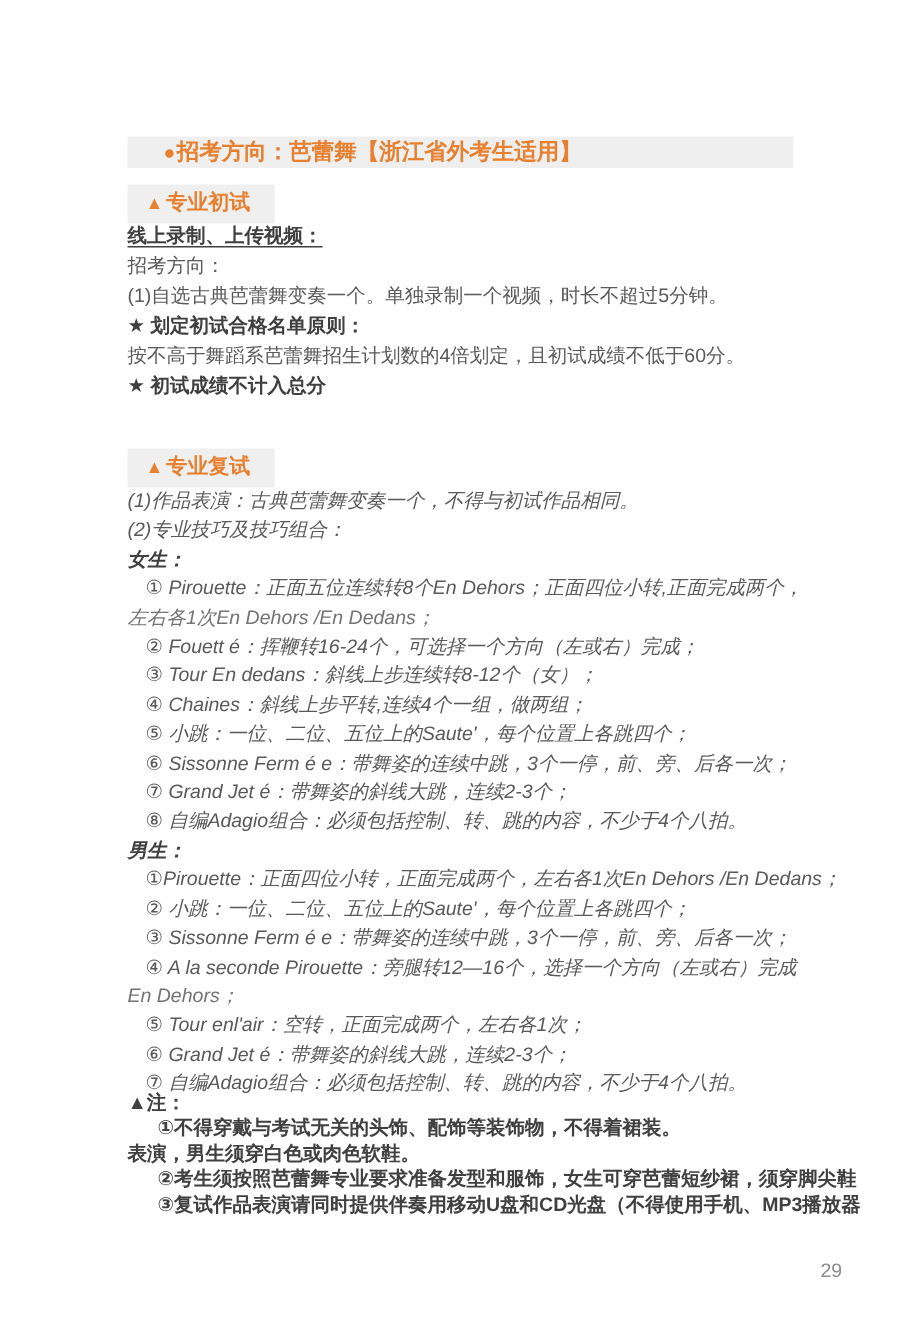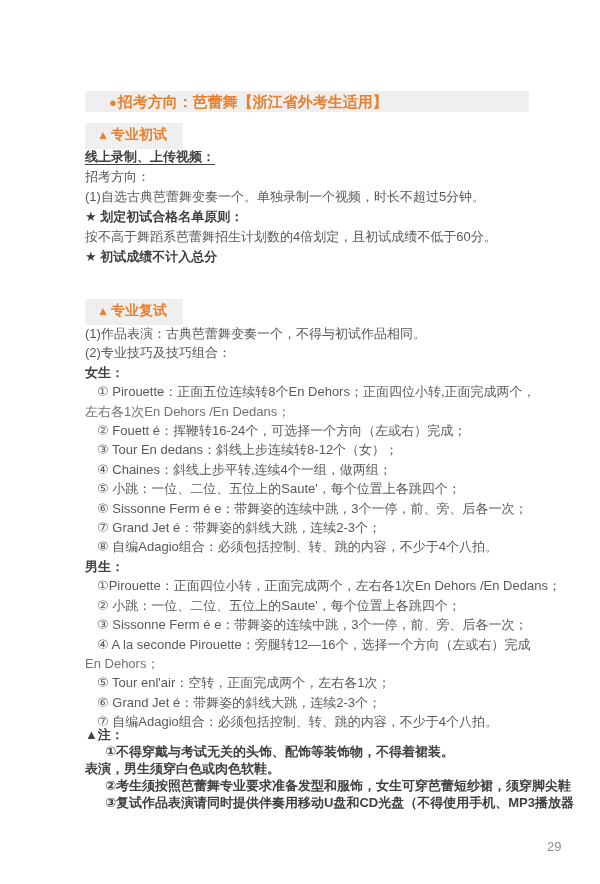--- a/index.html
+++ b/index.html
@@ -20,21 +20,21 @@
     position:absolute; left:85px; height:26px; display:inline-block;
     background:var(--bar); color:var(--orange);
     font-weight:bold; font-size:14px; line-height:22px;
     padding:0 16px 0 12px; white-space:nowrap;
   }
   .bar2 .tri { font-size:12px; margin-right:2px; }
   #bar-first  { top:123px; }
   #bar-second { top:299px; }
   .lines { position:absolute; left:85px; font-size:13px; }
   #s1 { top:147px; line-height:20px; }
-  #s2 { top:324px; line-height:19.4px; }
+  #s2 { top:324px; line-height:19.4px;font-style:italic; }
   #notes { top:726px; line-height:17px; font-weight:bold; color:#404040; }
   .line { white-space:nowrap; }
   .body     { color:#595959; }
   .bold     { color:#3F3F3F; font-weight:bold; }
   .ubold    { color:#3F3F3F; font-weight:bold; text-decoration:underline; text-underline-offset:3px; }
   .item     { color:#595959; padding-left:12px; }
   .cont     { color:#737373; }
   .notehead { }
   .noteitem { padding-left:20px; }
   .notecont { }

